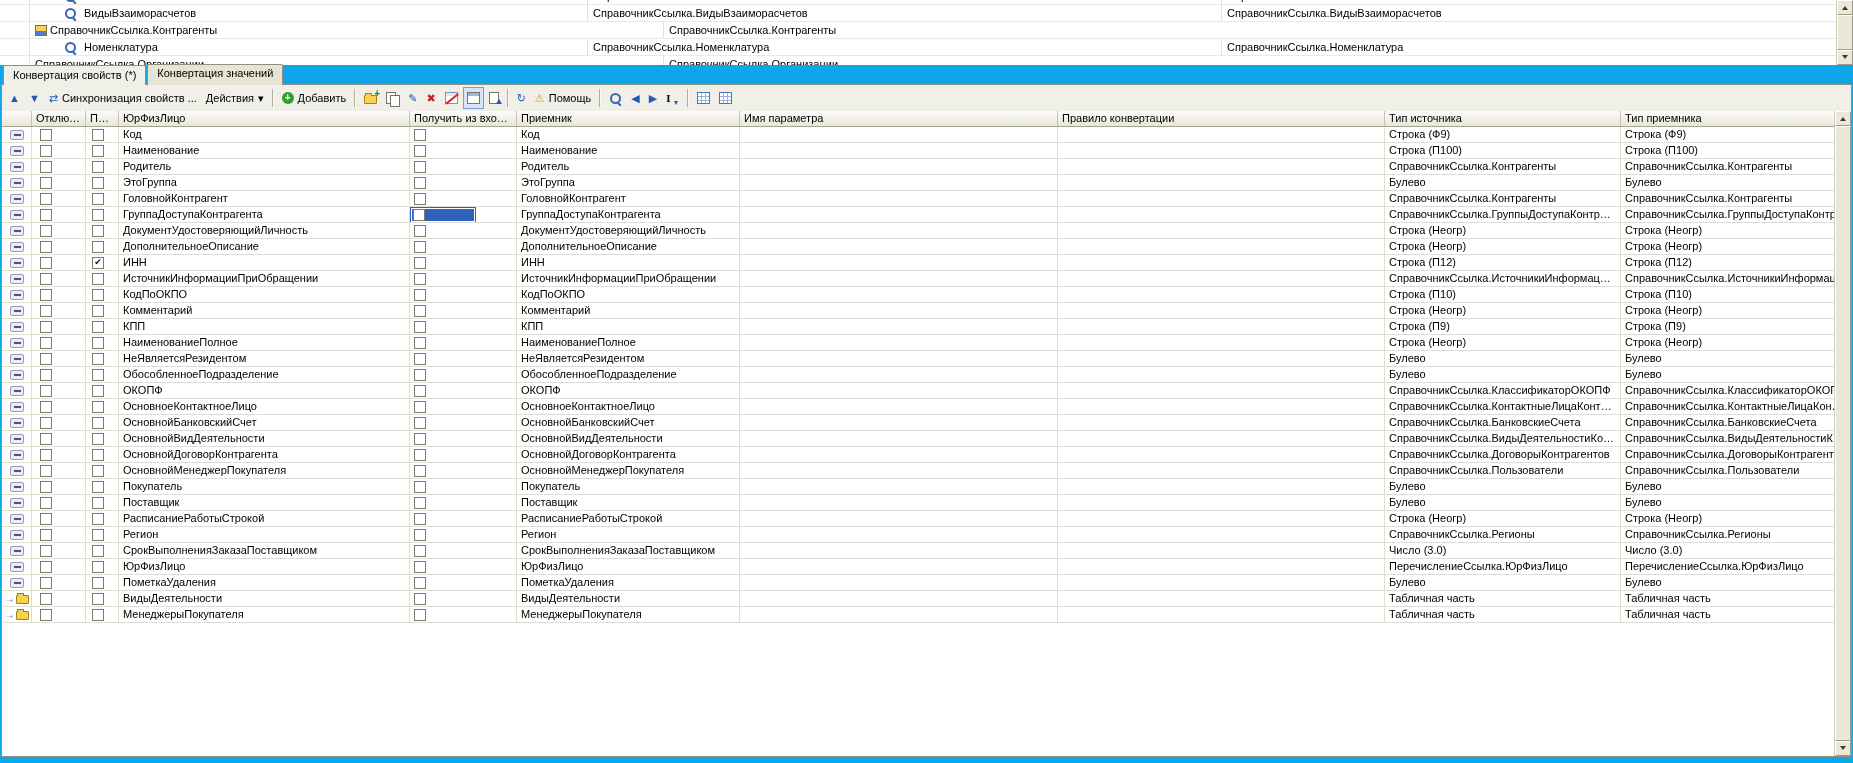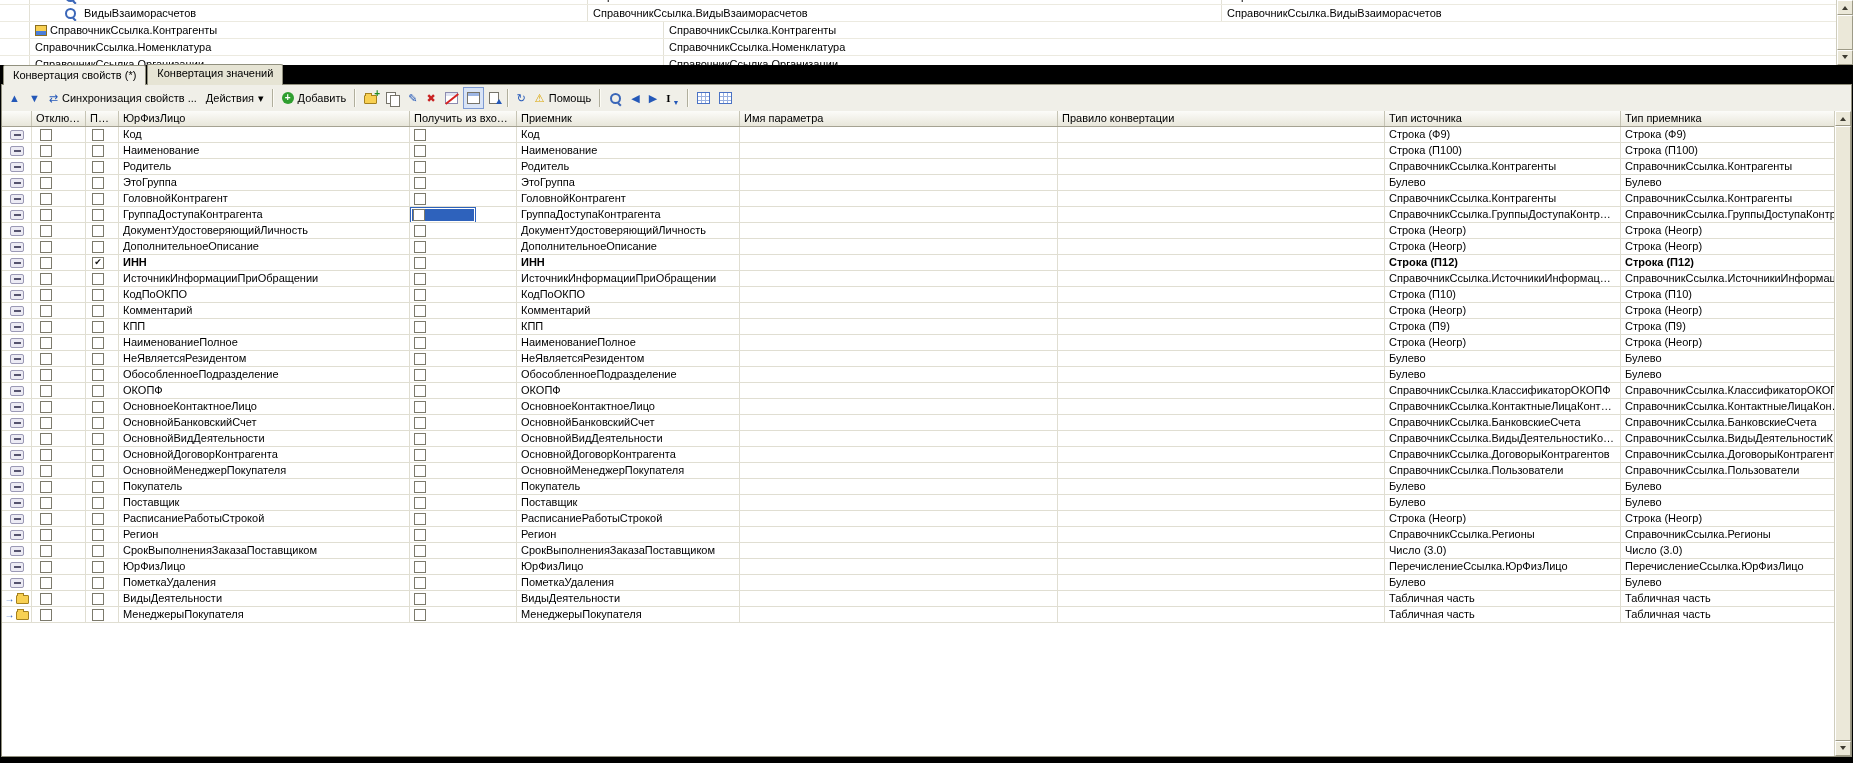--- a/index.html
+++ b/index.html
@@ -1,18 +1,18 @@
 <!DOCTYPE html>
 <html><head>
 <meta charset="utf-8">
 <style>
 *{box-sizing:border-box;margin:0;padding:0}
 html,body{width:1853px;height:763px}
 body{font-family:"Liberation Sans","DejaVu Sans",sans-serif;font-size:11px;color:#000;background:#f0efe8}
-.app{position:relative;width:1853px;height:763px;overflow:hidden;background:#000000}
+.app{position:relative;width:1853px;height:763px;overflow:hidden;background:#0ea5e9}
 
 
 .top-table{position:absolute;left:0;top:0;width:100%;height:65px;background:#fff;overflow:hidden}
 .top-rows{position:absolute;left:0;top:-12px;right:17px}
 .trow{display:flex;height:17px;border-bottom:1px solid #eceae0;background:#fff}
 .tc{height:100%;border-right:1px solid #e3e1d6;overflow:hidden;white-space:nowrap;display:flex;align-items:center;gap:4px}
 .tc-ic{width:30px}
 .tc-name{width:558px;padding-left:34px}
 .tc-t1{width:634px;padding-left:5px;gap:3px}
 .tc-t2{flex:1;padding-left:5px;border-right:none}
@@ -45,21 +45,21 @@
 .blue{color:#2458b8}.red{color:#c92222}.yellow{color:#d9a400}
 .plus-circle{width:12px;height:12px;border-radius:50%;background:#2f9e2f;color:#fff;font-size:10px;font-weight:bold;display:inline-flex;align-items:center;justify-content:center;flex:none;line-height:1}
 .mini-arrow{font-size:7px;color:#2458b8;margin-left:-2px;align-self:flex-end}
 
 
 .gridwrap{position:absolute;left:0;right:0;top:26px;bottom:0;background:#fff;overflow:hidden}
 .ghead{display:flex;height:16px;background:linear-gradient(#fcfcf9,#e8e6da);border-bottom:1px solid #a5a292}
 .hc{line-height:15px;padding:0 4px;border-right:1px solid #c6c4b4;overflow:hidden;white-space:nowrap;flex:none;text-overflow:ellipsis}
 .gbody{position:absolute;left:0;right:0;top:16px;bottom:0;overflow:hidden;background:#fff}
 .grow{display:flex;height:16px;border-bottom:1px solid #e0ded2;background:#fff}
-.grow.bold .txt{font-weight:bold}
+.grow.bold .txt{font-weight:normal}
 .c{height:100%;border-right:1px solid #e0ded2;overflow:hidden;flex:none}
 .txt{line-height:15px;padding:0 4px;white-space:nowrap;text-overflow:ellipsis}
 .w-ic{width:30px}.w-off{width:54px}.w-poi{width:33px}.w-src{width:291px}.w-get{width:107px}.w-rcv{width:223px}.w-par{width:318px}.w-rul{width:327px}.w-ts{width:236px}.w-td{flex:1;border-right:none}
 .c-ic{display:flex;align-items:center;justify-content:center;gap:1px}
 .c-off{display:flex;align-items:center;padding-left:8px}
 .c-poi{display:flex;align-items:center;padding-left:6px}
 .c-get{display:flex;align-items:center}
 .c-get > .cb{margin-left:4px}
 
 
@@ -127,20 +127,24 @@
           <div class="tc tc-t1">
             <span class="catalog-icon"></span>
             <span>СправочникСсылка.Контрагенты</span>
           </div>
           <div class="tc tc-t2">
             <span>СправочникСсылка.Контрагенты</span>
           </div>
         </div>
         <div class="trow">
           <div class="tc tc-ic"></div>
+          <div class="tc tc-name">
+            <span class="mag-icon"></span>
+            <span class="tname">Номенклатура</span>
+          </div>
           <div class="tc tc-t1">
             <span>СправочникСсылка.Номенклатура</span>
           </div>
           <div class="tc tc-t2">
             <span>СправочникСсылка.Номенклатура</span>
           </div>
         </div>
         <div class="trow">
           <div class="tc tc-ic"></div>
           <div class="tc tc-t1">

